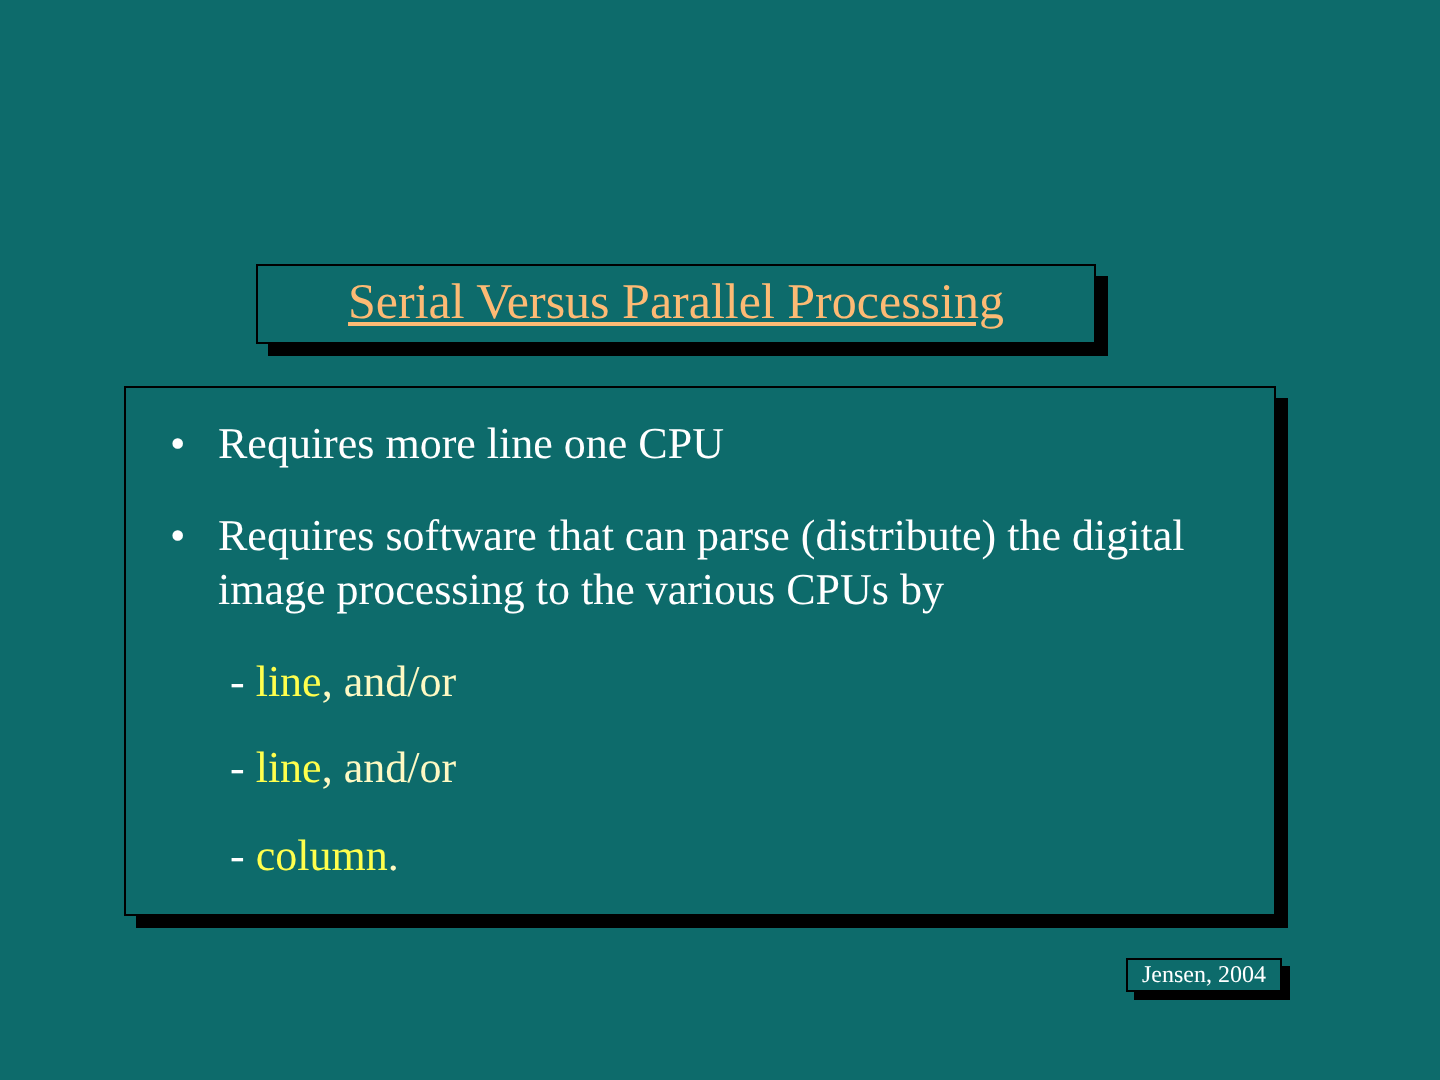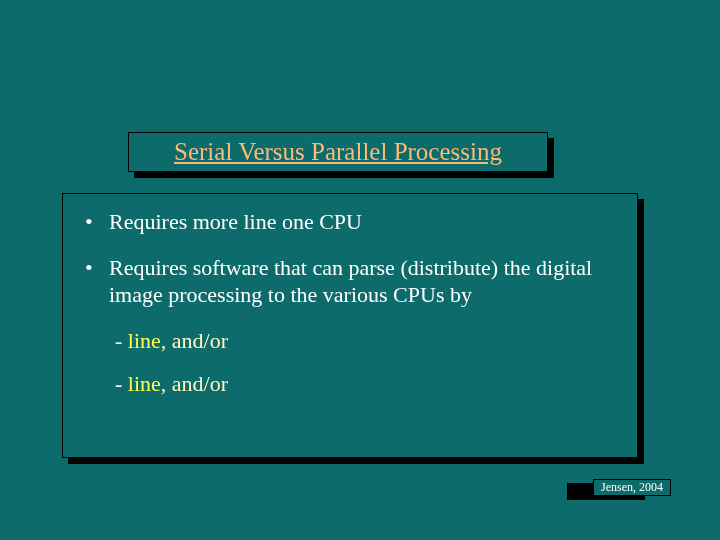--- a/index.html
+++ b/index.html
@@ -77,21 +77,21 @@
   .attrib-shadow {
     position: absolute;
     left: 567px;
     top: 483px;
     width: 78px;
     height: 17px;
     background: #000;
   }
   .attrib-box {
     position: absolute;
-    left: 593px;
+    left: 563px;
     top: 479px;
     width: 78px;
     height: 17px;
     background: #0d6b6b;
     border: 1px solid #000;
     display: flex;
     align-items: center;
     justify-content: center;
     color: #fff;
     font-size: 12px;
@@ -114,18 +114,21 @@
   <div class="bullet-row">
     <span class="bullet">•</span>
     <span class="bullet-text">Requires software that can parse (distribute) the digital image processing to the various CPUs by</span>
   </div>
   <div class="sub-item">
     <span class="dash">- </span><span>line</span><span class="punct">, and/or</span>
   </div>
   <div class="sub-item">
     <span class="dash">- </span><span>line</span><span class="punct">, and/or</span>
   </div>
+  <div class="sub-item">
+    <span class="dash">- </span><span>column</span><span class="punct">.</span>
+  </div>
 </div>
 
 <div class="attrib-shadow"></div>
 <div class="attrib-box">
   <span>Jensen, 2004</span>
 </div>
 
 </body></html>

